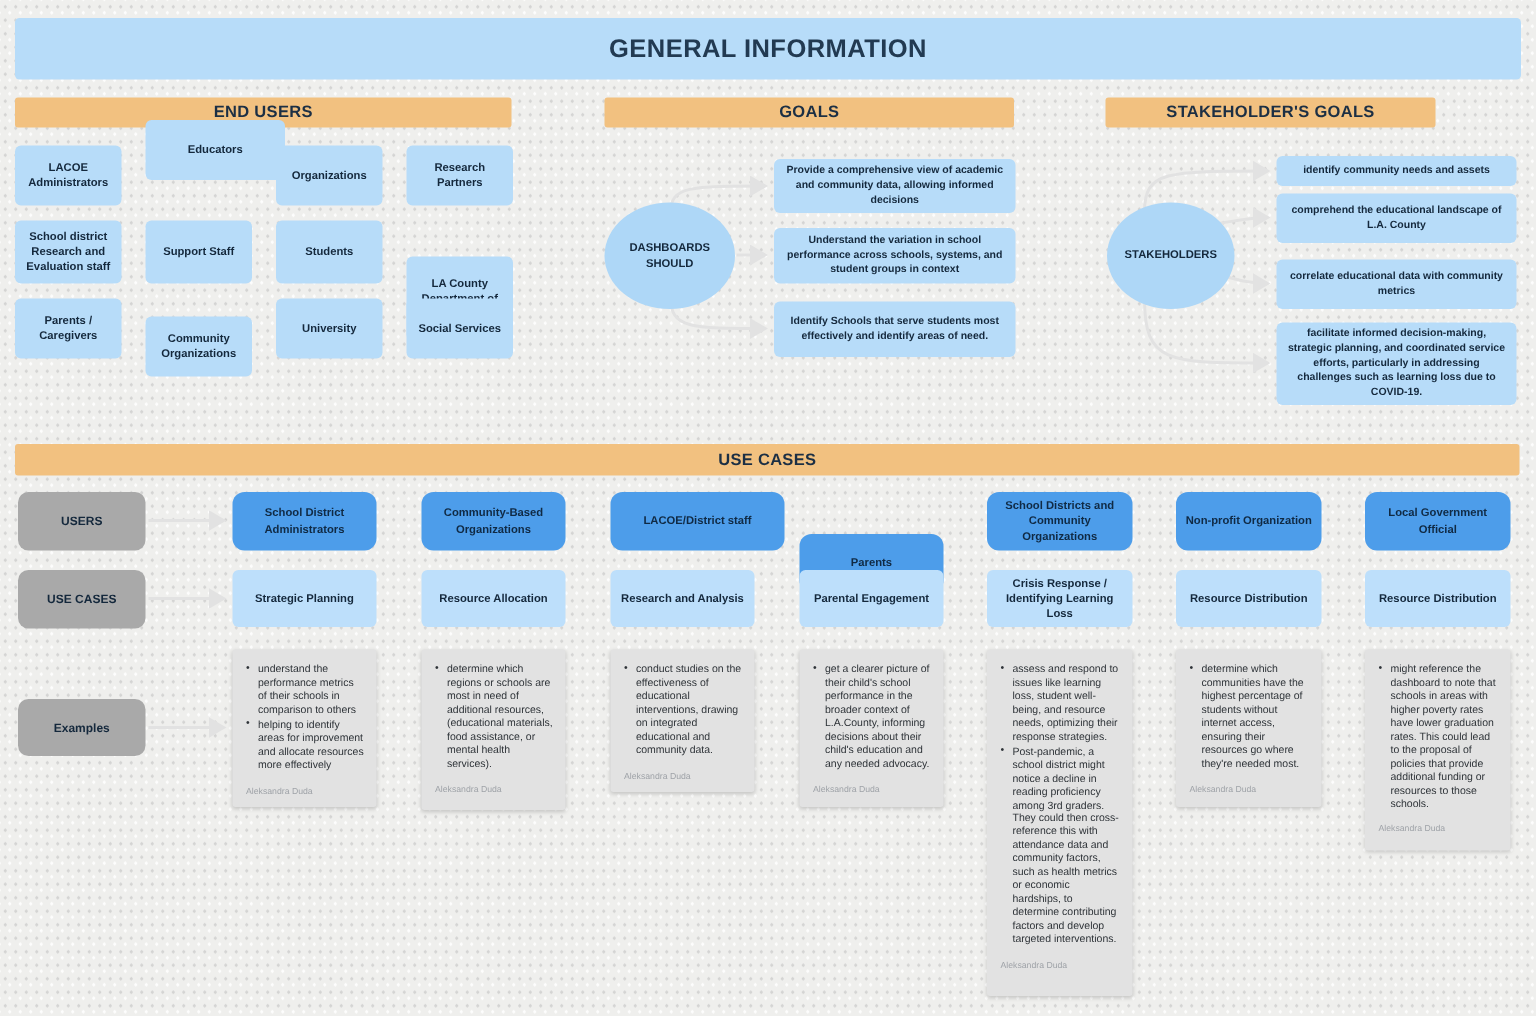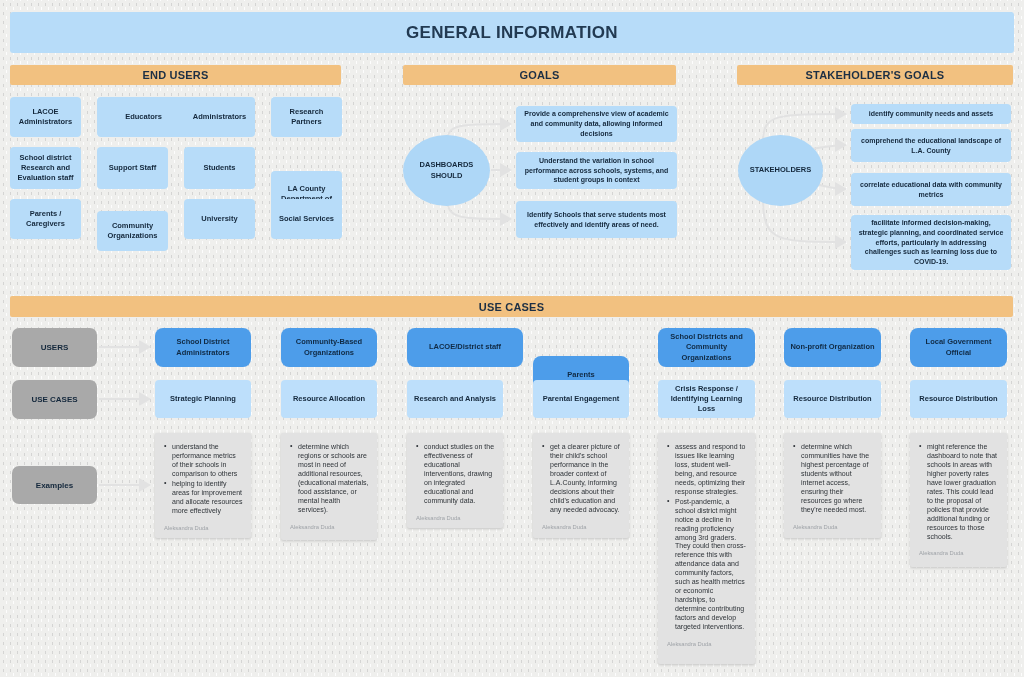--- a/index.html
+++ b/index.html
@@ -93,25 +93,25 @@
     <path d="M99,347 L149,347" marker-end="url(#ah)"></path>
     <path d="M99,399 L149,399" marker-end="url(#ah)"></path>
     <path d="M99,485 L149,485" marker-end="url(#ah)"></path>
   </g>
 </svg>
 
 <div class="abs banner" style="left:10px; top:12px; width:1004px; height:41px;">GENERAL INFORMATION</div>
 
 <div class="abs sec-header" style="left:10px; top:65px; width:331px; height:20px;text-align:right;">END USERS</div>
 <div class="abs sec-header" style="left:403px; top:65px; width:273px; height:20px;">GOALS</div>
-<div class="abs sec-header" style="left:737px; top:65px; width:276px; height:20px;">STAKEHOLDER'S GOALS</div>
+<div class="abs sec-header" style="left:737px; top:65px; width:220px; height:20px;">STAKEHOLDER'S GOALS</div>
 
 <div class="abs node" style="left:10px;  top:97px;  width:71px; height:40px;">LACOE Administrators</div>
-<div class="abs node" style="left:97px;  top:97px;  width:93px; height:40px;">Educators</div>
-<div class="abs node" style="left:184px; top:97px;  width:71px; height:40px;">Administrators</div>
+<div class="abs node" style="left:97px;  top:80px;  width:93px; height:40px;">Educators</div>
+<div class="abs node" style="left:184px; top:97px;  width:71px; height:40px;">Organizations</div>
 <div class="abs node" style="left:271px; top:97px;  width:71px; height:40px;">Research Partners</div>
 <div class="abs node" style="left:10px;  top:147px; width:71px; height:42px;">School district Research and Evaluation staff</div>
 <div class="abs node" style="left:97px;  top:147px; width:71px; height:42px;">Support Staff</div>
 <div class="abs node" style="left:184px; top:147px; width:71px; height:42px;">Students</div>
 <div class="abs node" style="left:271px; top:159px; width:71px; height:56px;margin-top:12px;">LA County Department of Mental Health</div>
 <div class="abs node" style="left:10px;  top:199px; width:71px; height:40px;">Parents / Caregivers</div>
 <div class="abs node" style="left:97px;  top:199px; width:71px; height:40px;margin-top:12px;">Community Organizations</div>
 <div class="abs node" style="left:184px; top:199px; width:71px; height:40px;text-align:right;">University</div>
 <div class="abs node" style="left:271px; top:199px; width:71px; height:40px;">Social Services</div>
 

